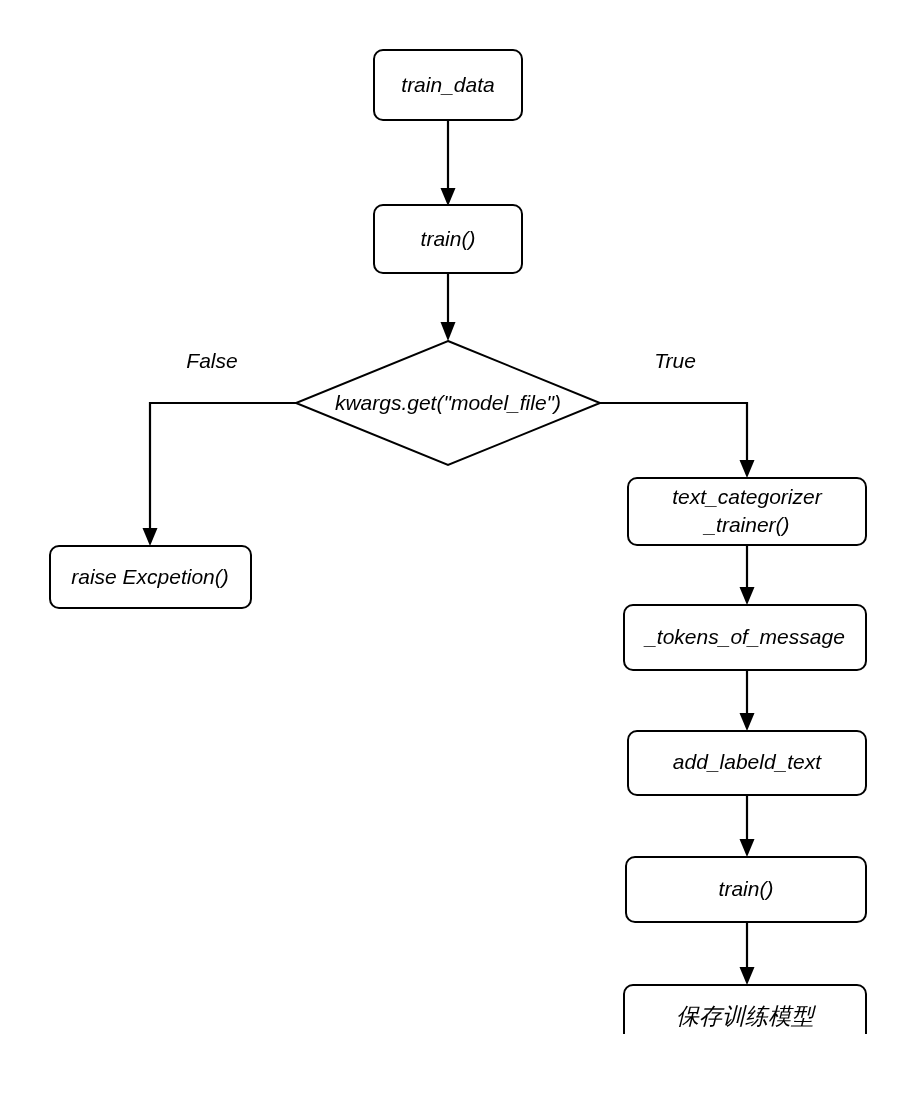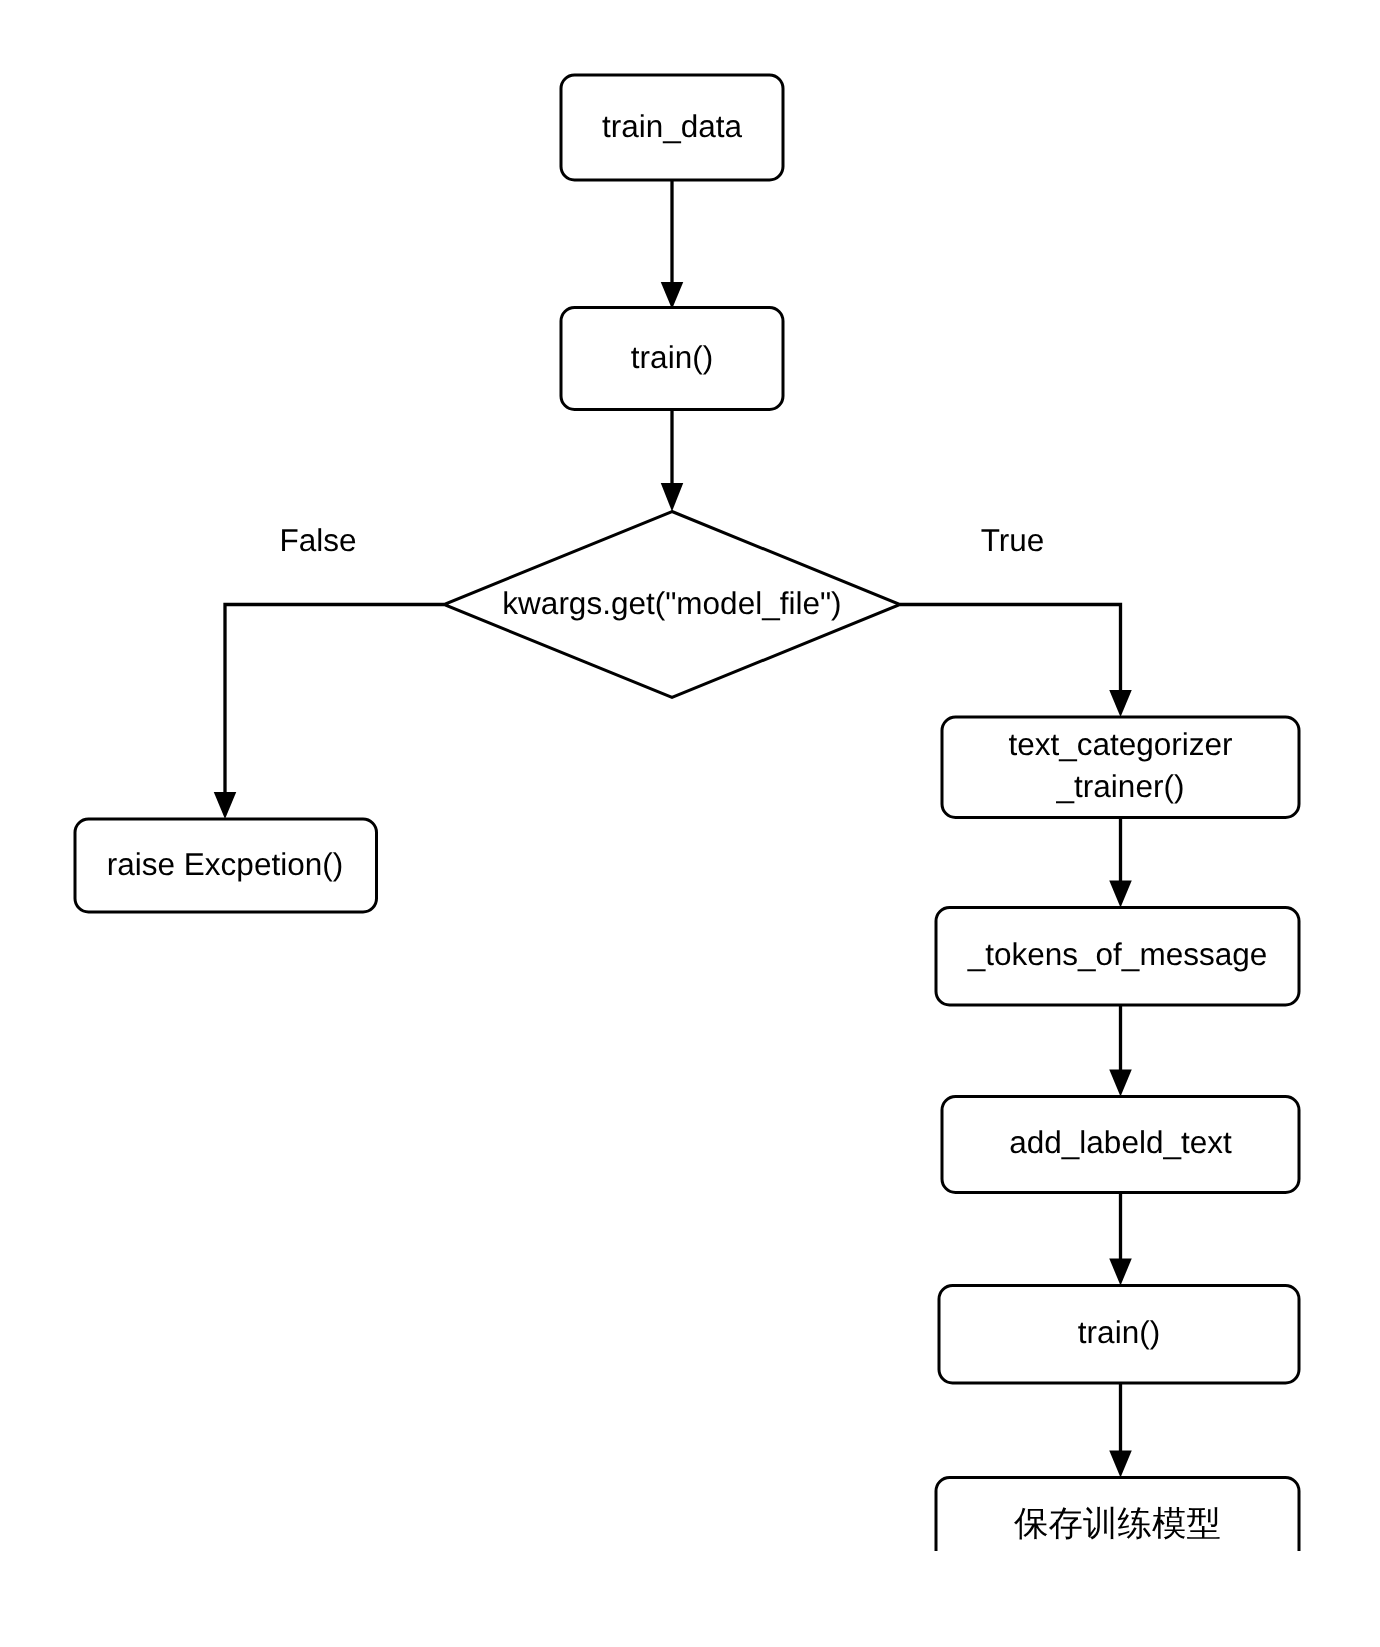--- a/index.html
+++ b/index.html
@@ -10,20 +10,21 @@
   }
   body {
     font-family: "Liberation Sans", "DejaVu Sans", sans-serif;
   }
   #canvas {
     position: relative;
     width: 920px;
     height: 1034px;
     background: #ffffff;
     overflow: hidden;
+    font-style: italic;
   }
   #diagram-svg {
     position: absolute;
     left: 0;
     top: 0;
     width: 920px;
     height: 1098px;
   }
   .node-shape {
     fill: #ffffff;

